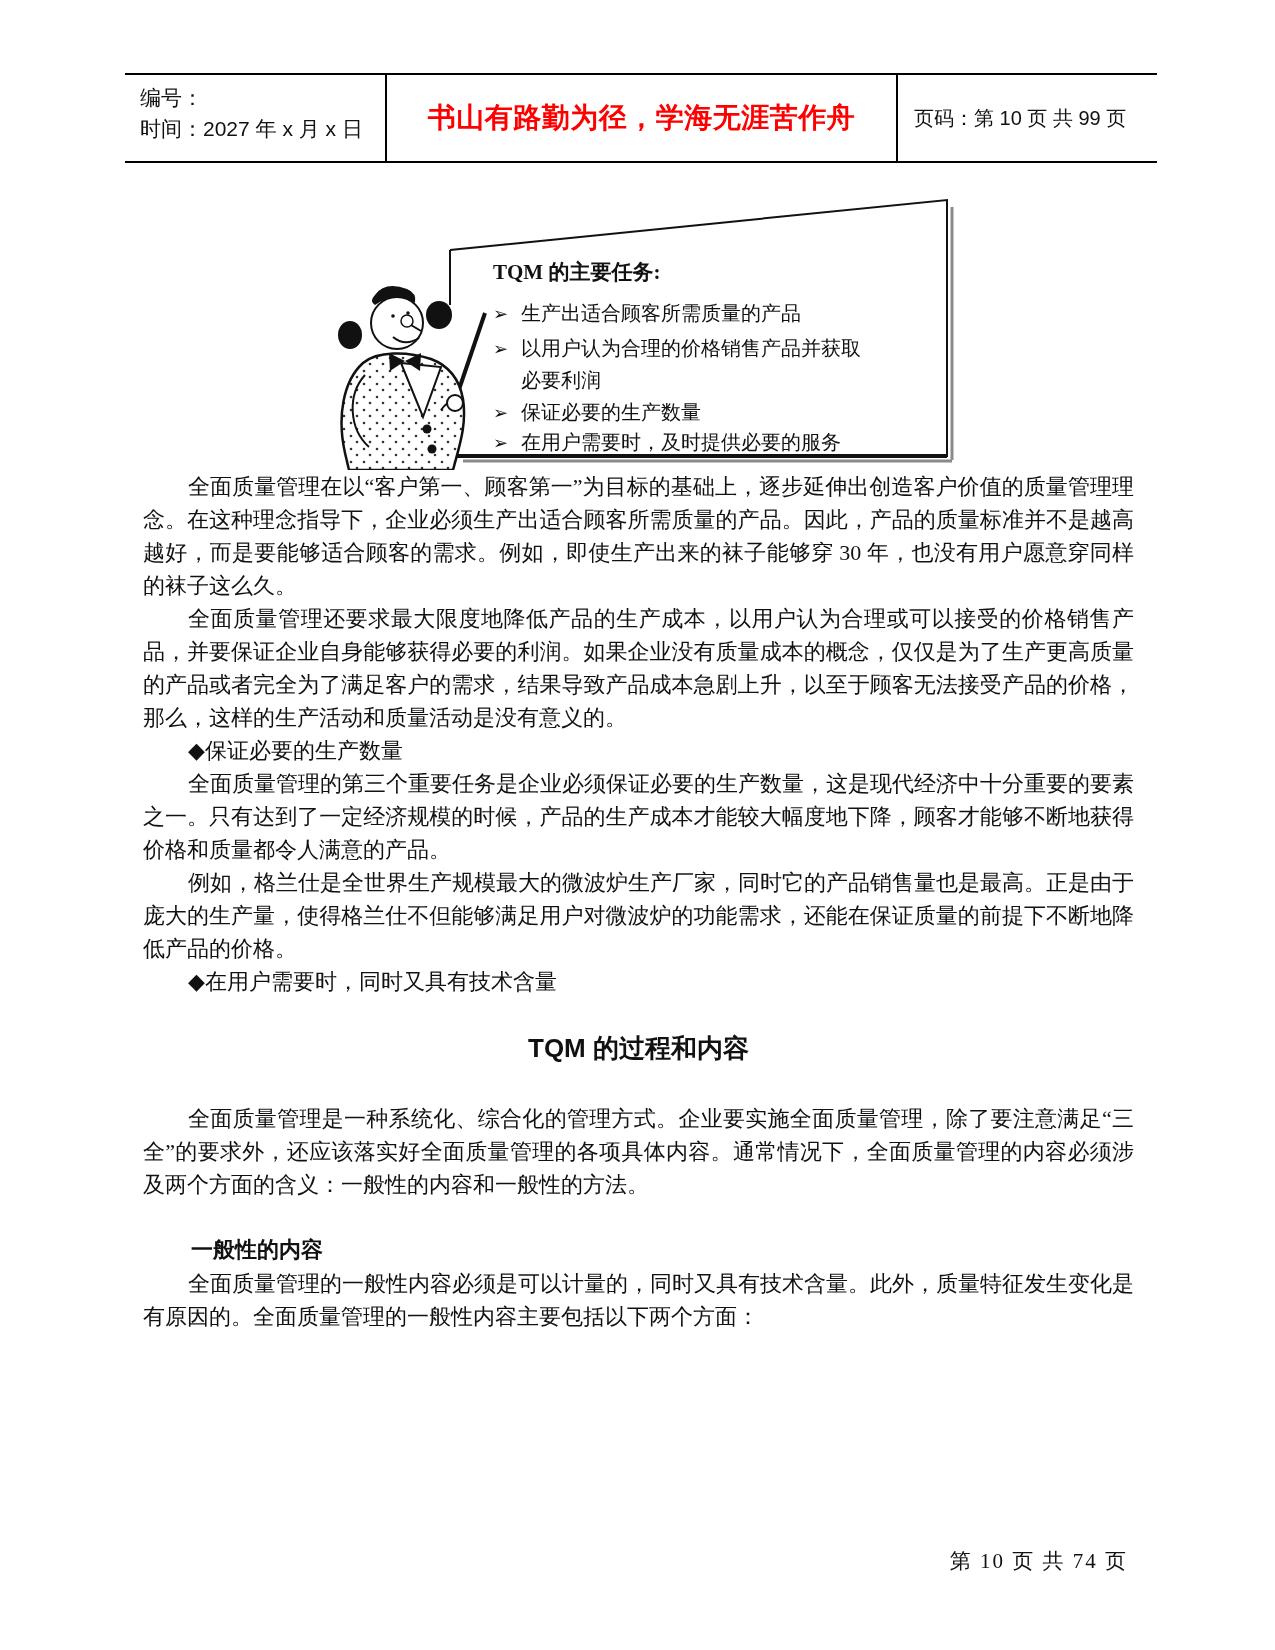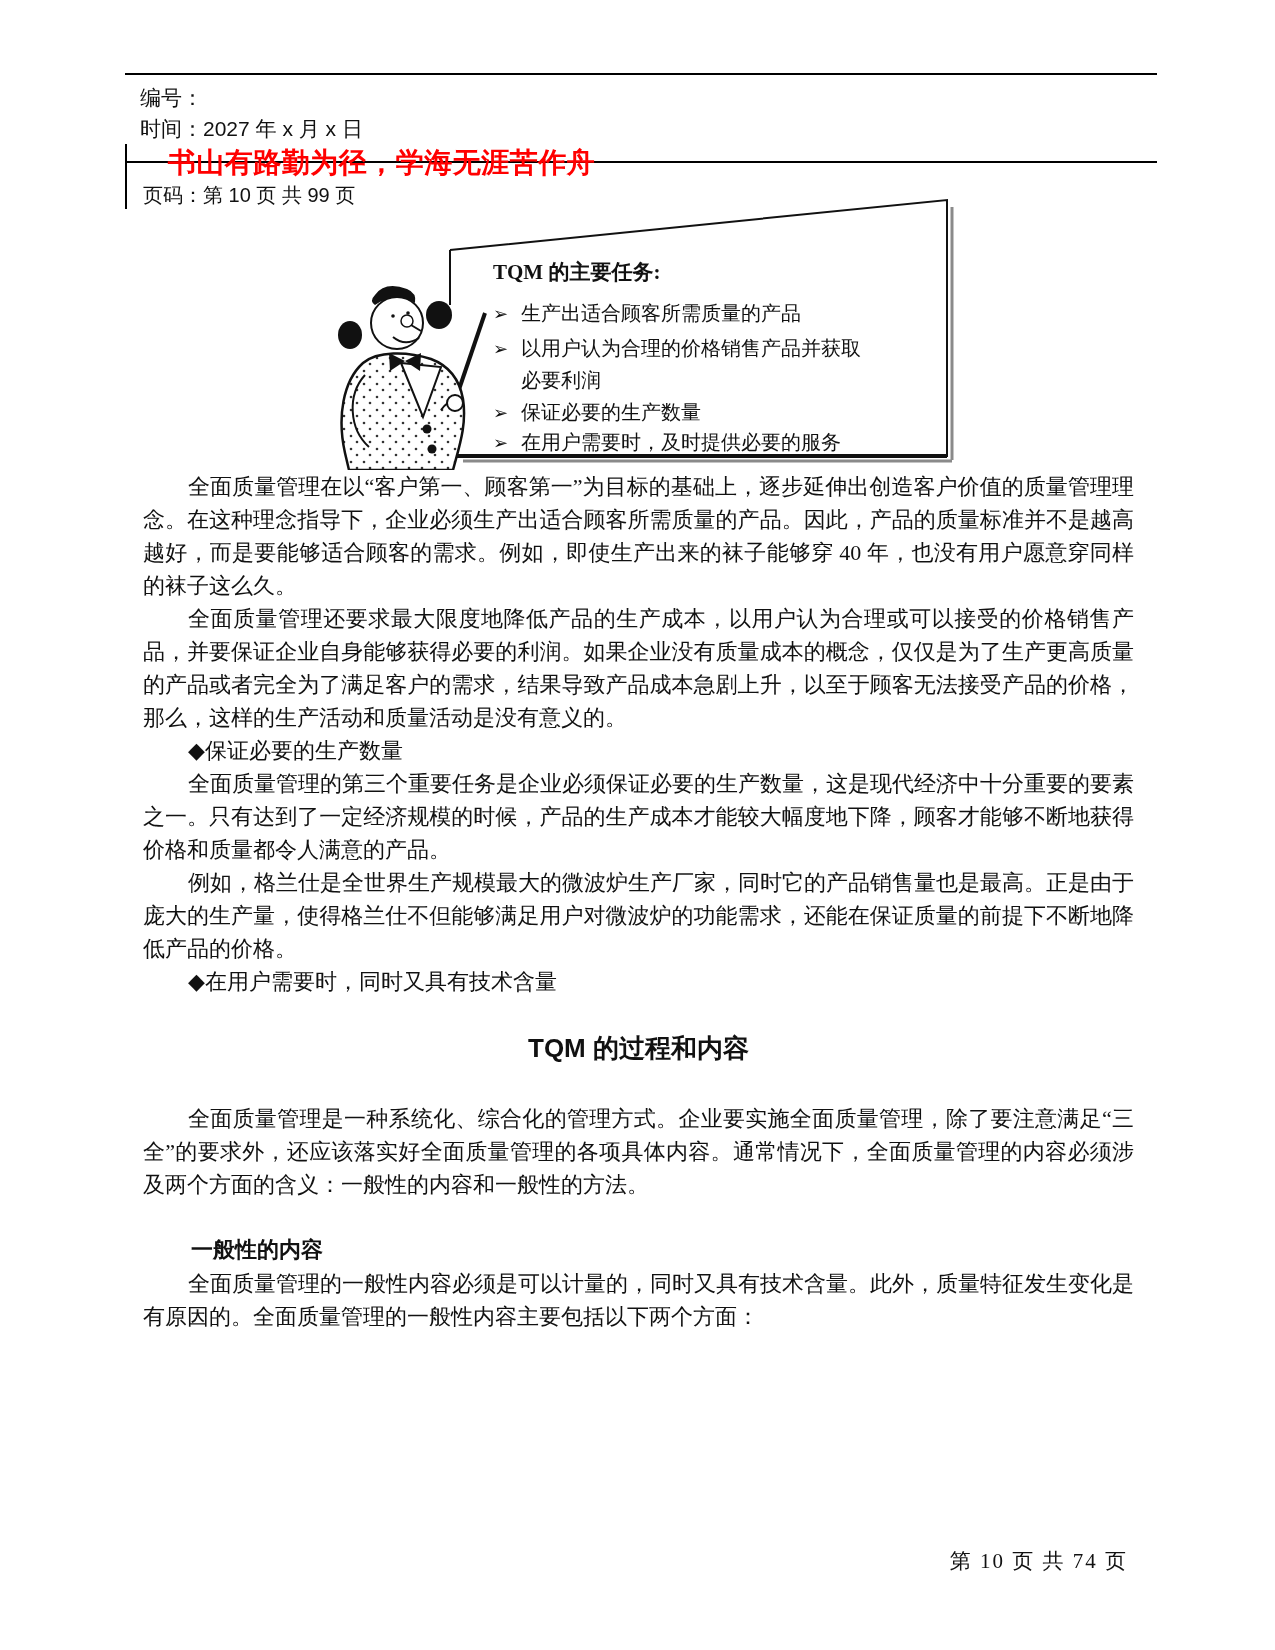--- a/index.html
+++ b/index.html
@@ -16,21 +16,20 @@
 
   
   .header-table {
     position: absolute;
     left: 125px; top: 73px;
     width: 1032px; height: 90px;
     border-top: 2px solid #000;
     border-bottom: 2px solid #000;
     display: flex;
     box-sizing: border-box;
-    flex-direction: column;
   }
   .hcell { box-sizing: border-box; }
   .hcell + .hcell { border-left: 2px solid #000; }
   .hcell-meta {
     width: 260px;
     padding: 7px 0 0 15px;
     font-family: "Liberation Sans", "DejaVu Sans", sans-serif;
     font-size: 21px;
     line-height: 31px;
   }
@@ -187,21 +186,21 @@
         <circle cx="73" cy="128" r="1.8" fill="#111"></circle>
         <path d="M 76,140 L 86,146" stroke="#111" stroke-width="2"></path>
         <path d="M 58,152 Q 70,162 84,153" fill="none" stroke="#111" stroke-width="2"></path>
         <path d="M 70,176 l -16,-8 l 1,18 z" fill="#111"></path>
         <path d="M 70,176 l 16,-8 l -1,18 z" fill="#111"></path>
       </g>
     </svg>
   </div>
 
   <div class="main">
-    <p class="para">全面质量管理在以“客户第一、顾客第一”为目标的基础上，逐步延伸出创造客户价值的质量管理理念。在这种理念指导下，企业必须生产出适合顾客所需质量的产品。因此，产品的质量标准并不是越高越好，而是要能够适合顾客的需求。例如，即使生产出来的袜子能够穿 40 年，也没有用户愿意穿同样的袜子这么久。</p>
+    <p class="para">全面质量管理在以“客户第一、顾客第一”为目标的基础上，逐步延伸出创造客户价值的质量管理理念。在这种理念指导下，企业必须生产出适合顾客所需质量的产品。因此，产品的质量标准并不是越高越好，而是要能够适合顾客的需求。例如，即使生产出来的袜子能够穿 30 年，也没有用户愿意穿同样的袜子这么久。</p>
     <p class="para">全面质量管理还要求最大限度地降低产品的生产成本，以用户认为合理或可以接受的价格销售产品，并要保证企业自身能够获得必要的利润。如果企业没有质量成本的概念，仅仅是为了生产更高质量的产品或者完全为了满足客户的需求，结果导致产品成本急剧上升，以至于顾客无法接受产品的价格，那么，这样的生产活动和质量活动是没有意义的。</p>
     <p class="bullet-head">◆保证必要的生产数量</p>
     <p class="para">全面质量管理的第三个重要任务是企业必须保证必要的生产数量，这是现代经济中十分重要的要素之一。只有达到了一定经济规模的时候，产品的生产成本才能较大幅度地下降，顾客才能够不断地获得价格和质量都令人满意的产品。</p>
     <p class="para">例如，格兰仕是全世界生产规模最大的微波炉生产厂家，同时它的产品销售量也是最高。正是由于庞大的生产量，使得格兰仕不但能够满足用户对微波炉的功能需求，还能在保证质量的前提下不断地降低产品的价格。</p>
     <p class="bullet-head">◆在用户需要时，同时又具有技术含量</p>
     <h2 class="center-head">TQM 的过程和内容</h2>
     <p class="para">全面质量管理是一种系统化、综合化的管理方式。企业要实施全面质量管理，除了要注意满足“三全”的要求外，还应该落实好全面质量管理的各项具体内容。通常情况下，全面质量管理的内容必须涉及两个方面的含义：一般性的内容和一般性的方法。</p>
     <h3 class="sub-head">一般性的内容</h3>
     <p class="para">全面质量管理的一般性内容必须是可以计量的，同时又具有技术含量。此外，质量特征发生变化是有原因的。全面质量管理的一般性内容主要包括以下两个方面：</p>
   </div>

